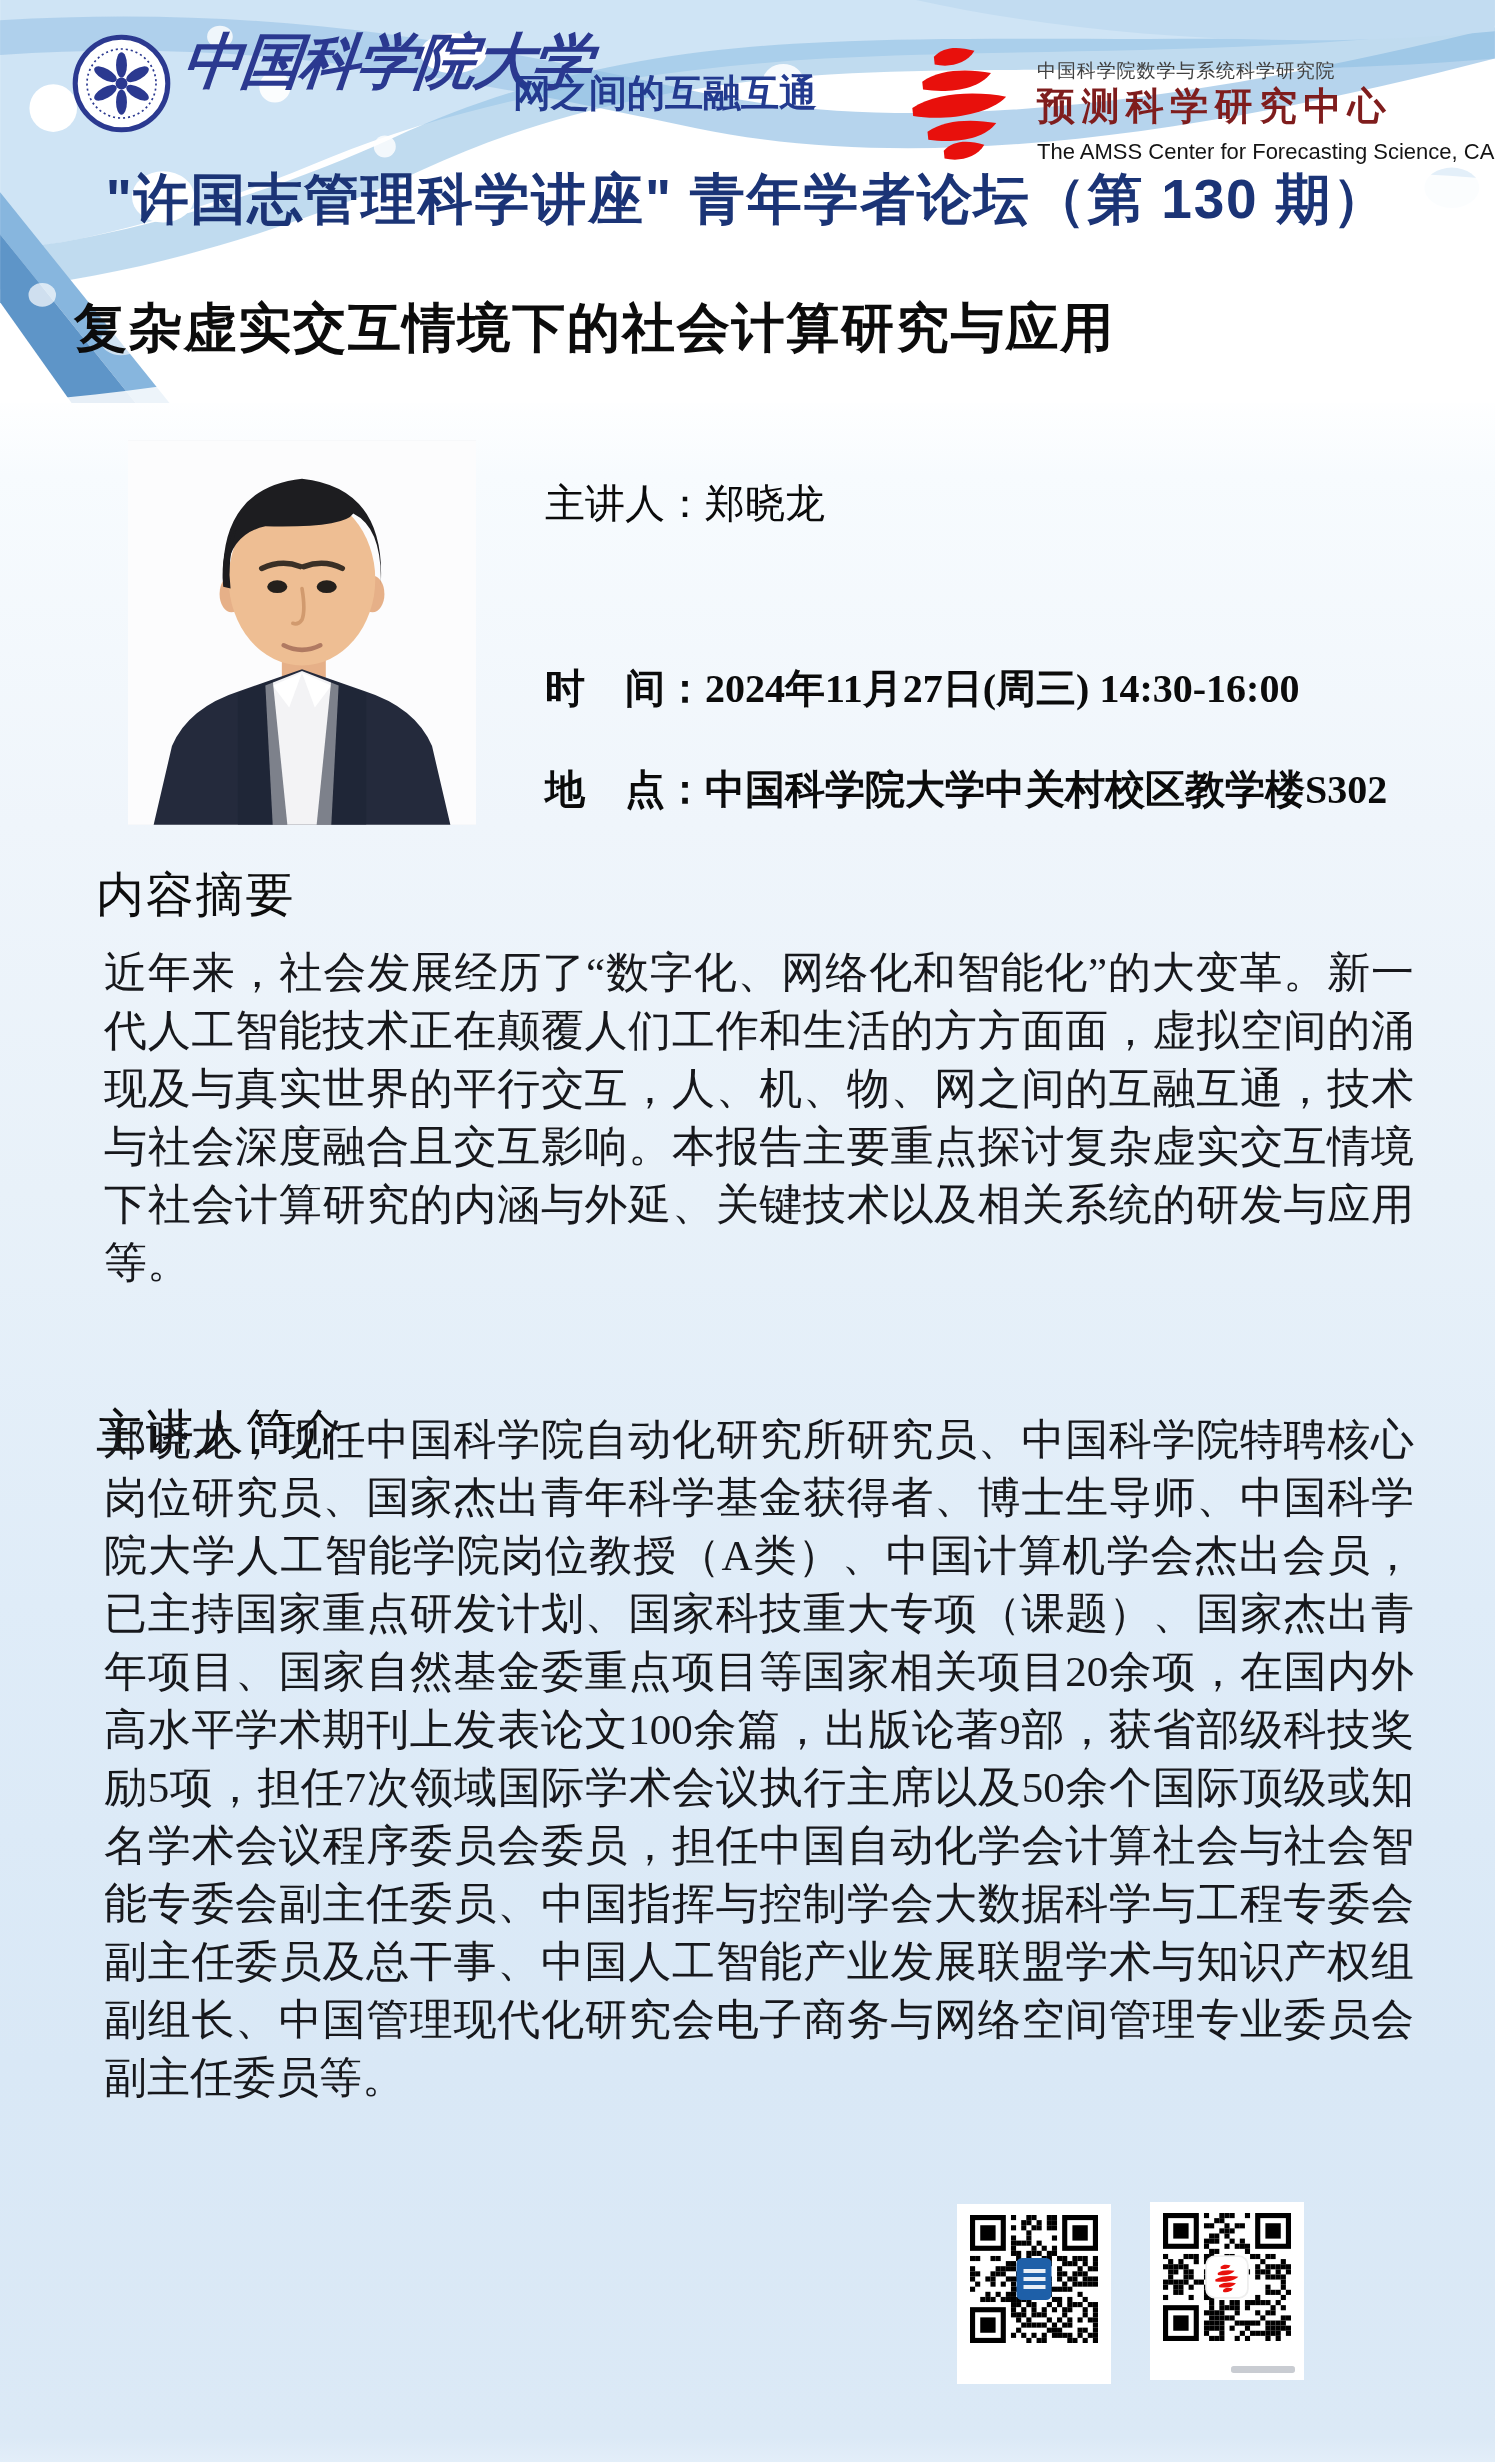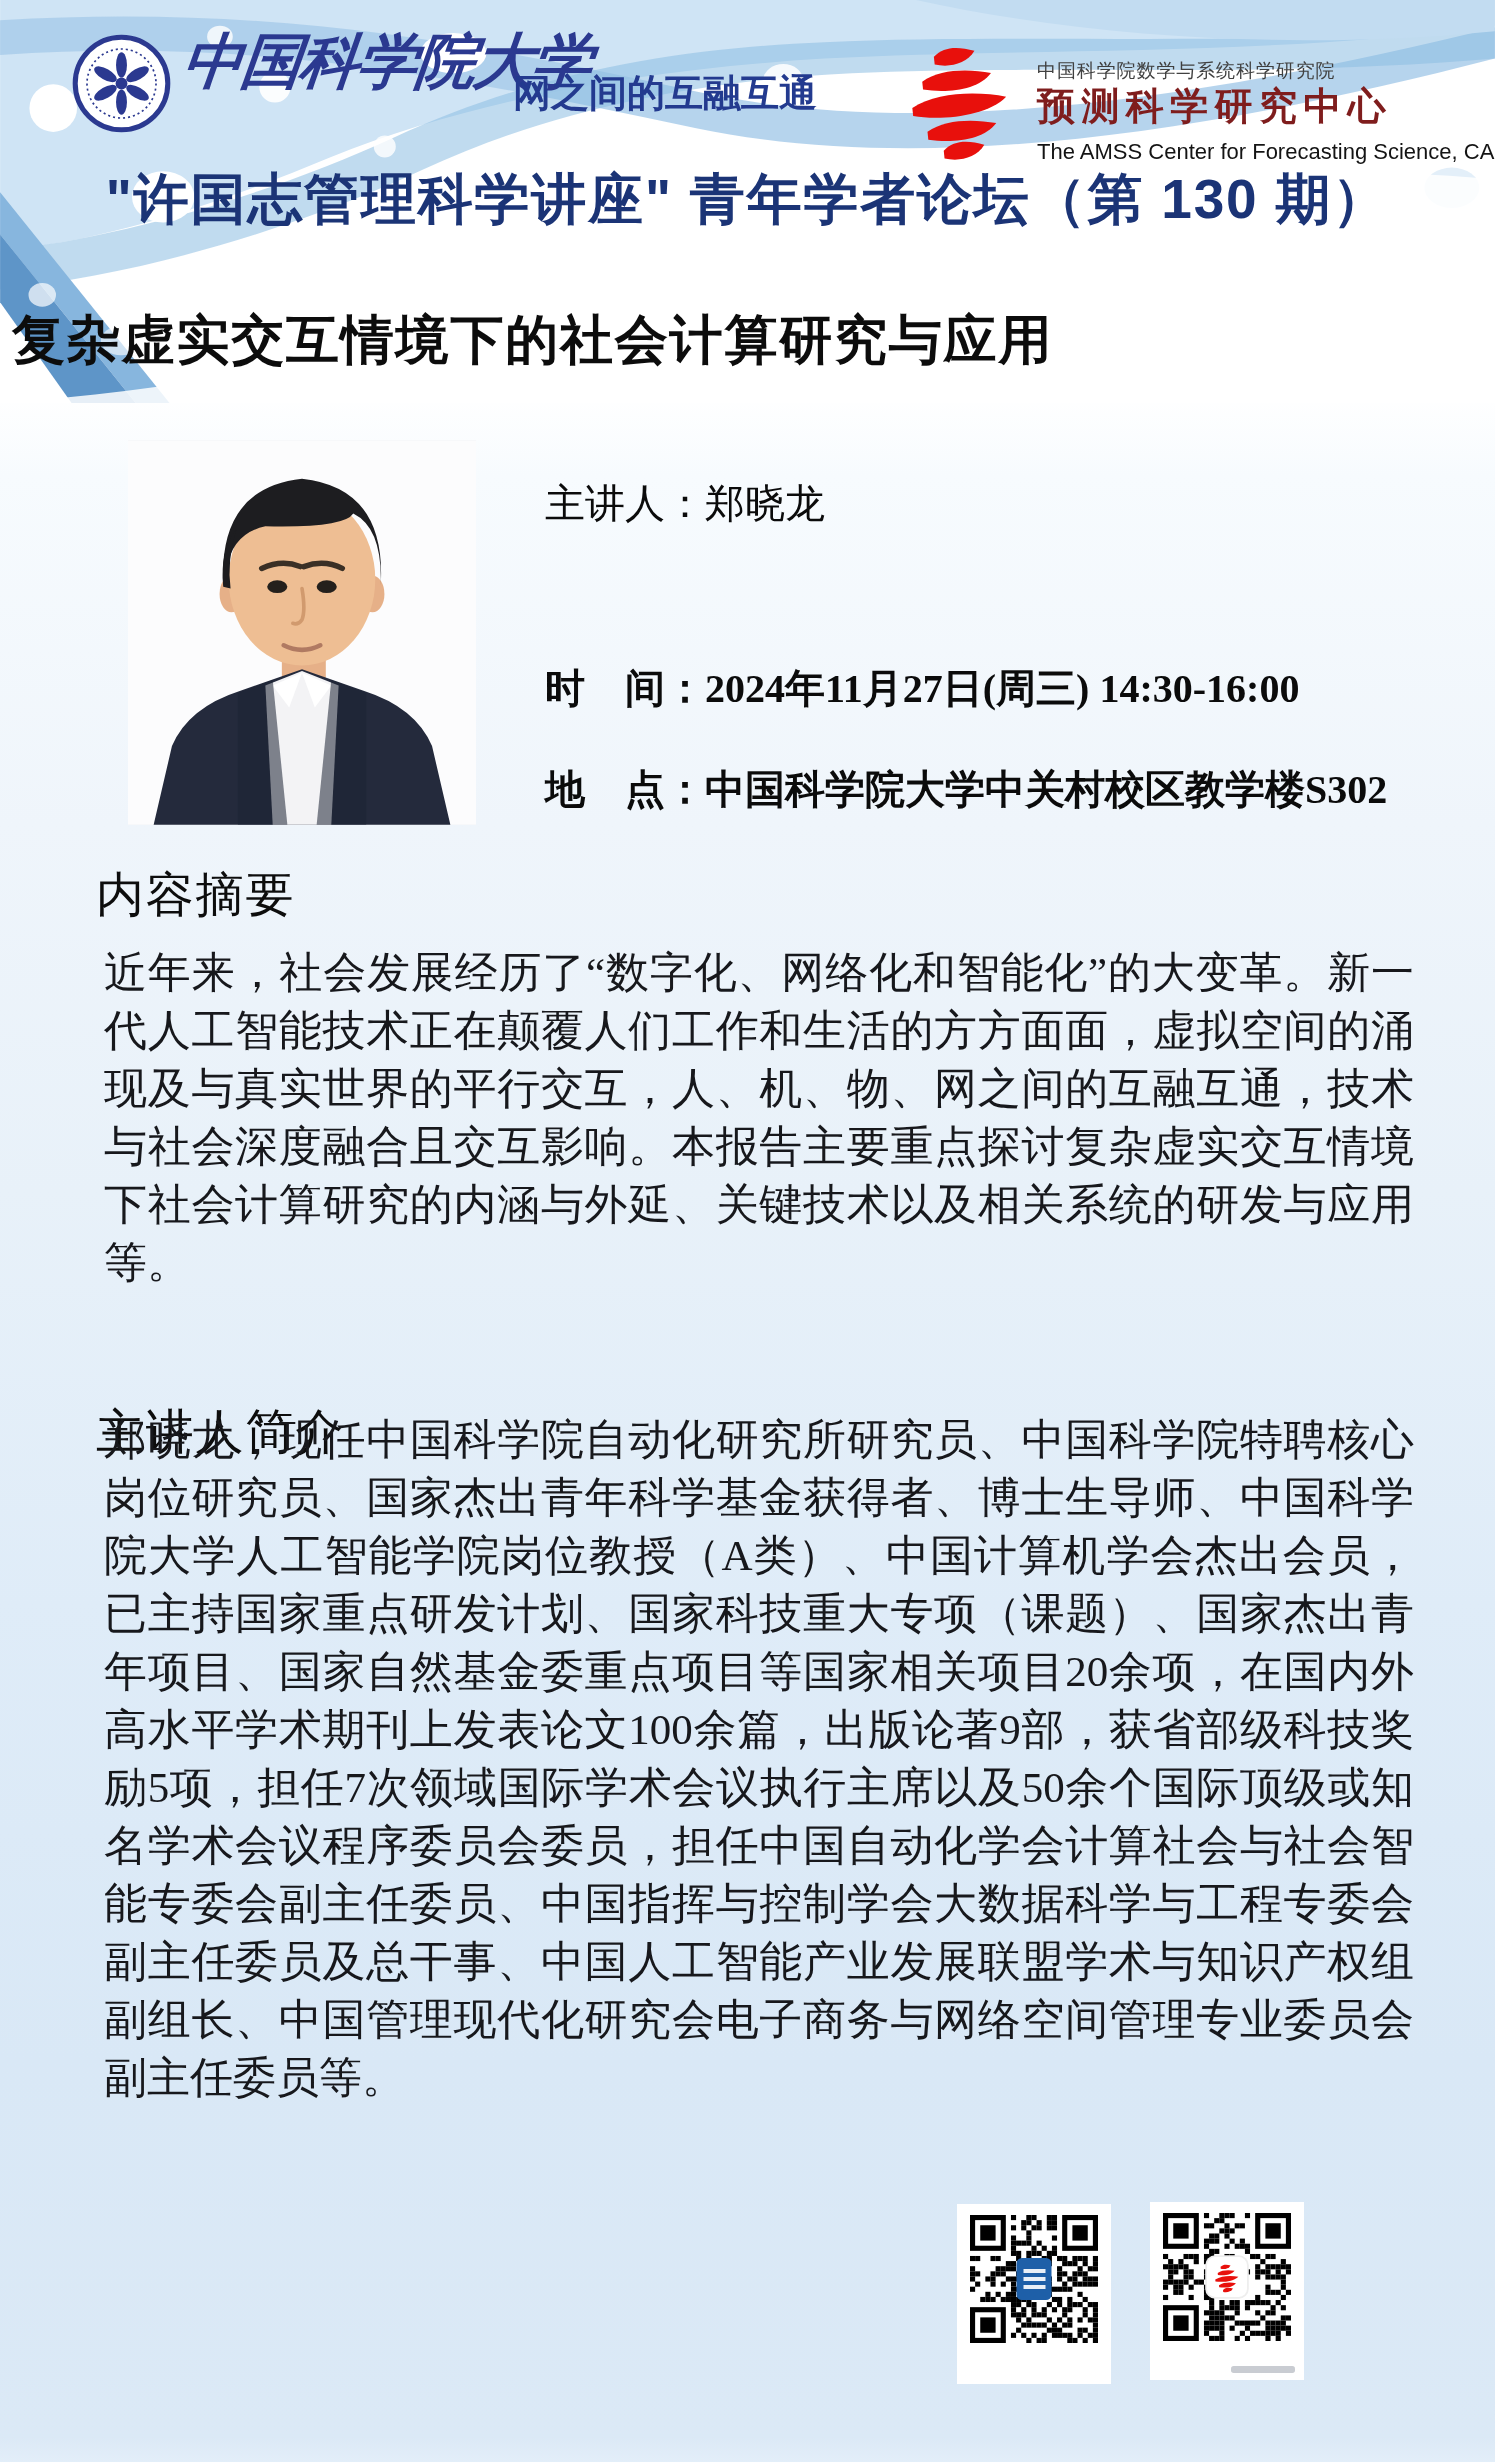--- a/index.html
+++ b/index.html
@@ -20,21 +20,21 @@
              color:#a03a2c;letter-spacing:2.7px;white-space:nowrap;}
   .logo-right{position:absolute;left:879px;top:22px;width:586px;height:156px;}
   .amss-glyph{position:absolute;left:16.5px;top:14.7px;width:126px;height:126px;}
   .inst-name{position:absolute;left:158px;top:36px;font-size:19px;color:#404040;letter-spacing:0.9px;white-space:nowrap;}
   .center-cn{position:absolute;left:158px;top:59px;font-family:"Liberation Serif",serif;font-size:38px;
              font-weight:bold;color:#7f1d1d;letter-spacing:6.4px;white-space:nowrap;}
   .center-en{position:absolute;left:158px;top:117px;font-size:22px;color:#141414;white-space:nowrap;}
   .series-title{position:absolute;left:0;top:163px;width:1495px;text-align:center;margin:0;
                 font-size:55px;font-weight:900;color:#1b3476;letter-spacing:1.8px;white-space:nowrap;}
   
-  .lecture-title{position:absolute;left:0;top:293px;width:1189px;margin:12px;text-align:left;
+  .lecture-title{position:absolute;left:0;top:293px;width:1189px;margin:0;text-align:center;
                  font-family:"Liberation Serif",serif;font-size:53px;font-weight:bold;color:#0c0c0c;
                  letter-spacing:1.8px;white-space:nowrap;}
   .photo-frame{position:absolute;left:128px;top:440px;width:348px;height:385px;background:#fbfbfb;
                box-shadow:0 0 0 0.9px #e4e9ee inset;}
   .info-line{position:absolute;font-family:"Liberation Serif",serif;font-size:40px;color:#0b0b0b;white-space:nowrap;}
   .speaker-line{left:545px;top:476px;}
   .affil-line{left:710px;top:561px;}
   .time-line{left:545px;top:661px;font-weight:bold;}
   .venue-line{left:545px;top:762px;font-weight:bold;}
   

